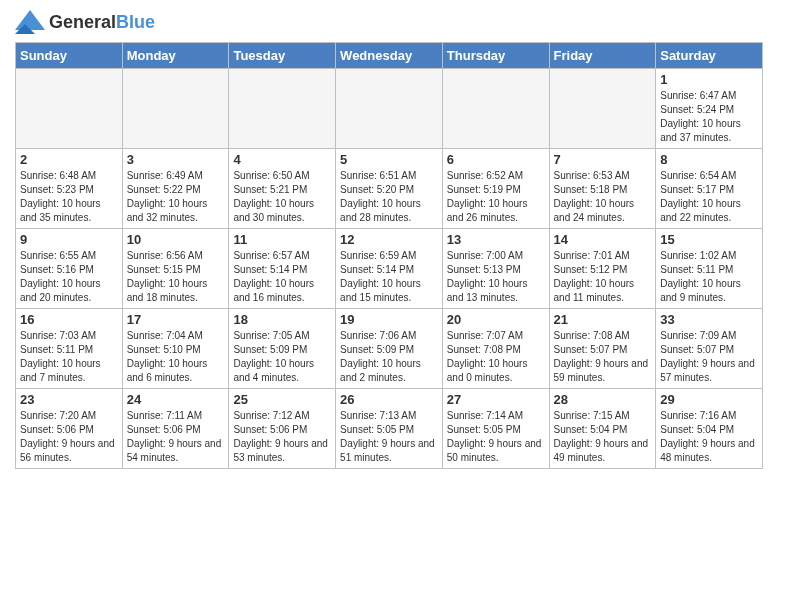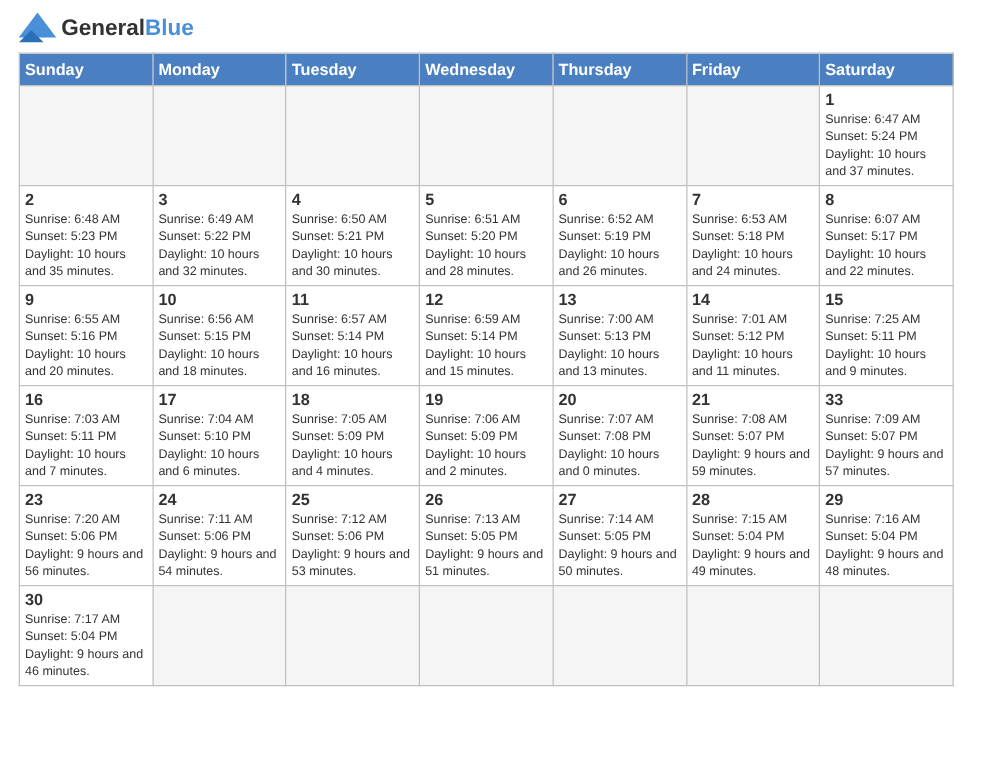--- a/index.html
+++ b/index.html
@@ -107,21 +107,21 @@
           </td>
           <td>
             <span class="day-num">7</span>
             <div class="day-info">Sunrise: 6:53 AM
 Sunset: 5:18 PM
 Daylight: 10 hours
 and 24 minutes.</div>
           </td>
           <td>
             <span class="day-num">8</span>
-            <div class="day-info">Sunrise: 6:07 AM
+            <div class="day-info">Sunrise: 6:54 AM
 Sunset: 5:17 PM
 Daylight: 10 hours
 and 22 minutes.</div>
           </td>
         </tr>
         <tr>
           <td>
             <span class="day-num">9</span>
             <div class="day-info">Sunrise: 6:55 AM
 Sunset: 5:16 PM
@@ -158,21 +158,21 @@
           </td>
           <td>
             <span class="day-num">14</span>
             <div class="day-info">Sunrise: 7:01 AM
 Sunset: 5:12 PM
 Daylight: 10 hours
 and 11 minutes.</div>
           </td>
           <td>
             <span class="day-num">15</span>
-            <div class="day-info">Sunrise: 7:25 AM
+            <div class="day-info">Sunrise: 1:02 AM
 Sunset: 5:11 PM
 Daylight: 10 hours
 and 9 minutes.</div>
           </td>
         </tr>
         <tr>
           <td>
             <span class="day-num">16</span>
             <div class="day-info">Sunrise: 7:03 AM
 Sunset: 5:11 PM
@@ -265,31 +265,16 @@
 Daylight: 9 hours
 and 49 minutes.</div>
           </td>
           <td>
             <span class="day-num">29</span>
             <div class="day-info">Sunrise: 7:16 AM
 Sunset: 5:04 PM
 Daylight: 9 hours
 and 48 minutes.</div>
           </td>
-        </tr>
-        <tr>
-          <td>
-            <span class="day-num">30</span>
-            <div class="day-info">Sunrise: 7:17 AM
-Sunset: 5:04 PM
-Daylight: 9 hours
-and 46 minutes.</div>
-          </td>
-          <td class="empty"></td>
-          <td class="empty"></td>
-          <td class="empty"></td>
-          <td class="empty"></td>
-          <td class="empty"></td>
-          <td class="empty"></td>
         </tr>
       </tbody>
   </table>
 </div>
 
 </body></html>

